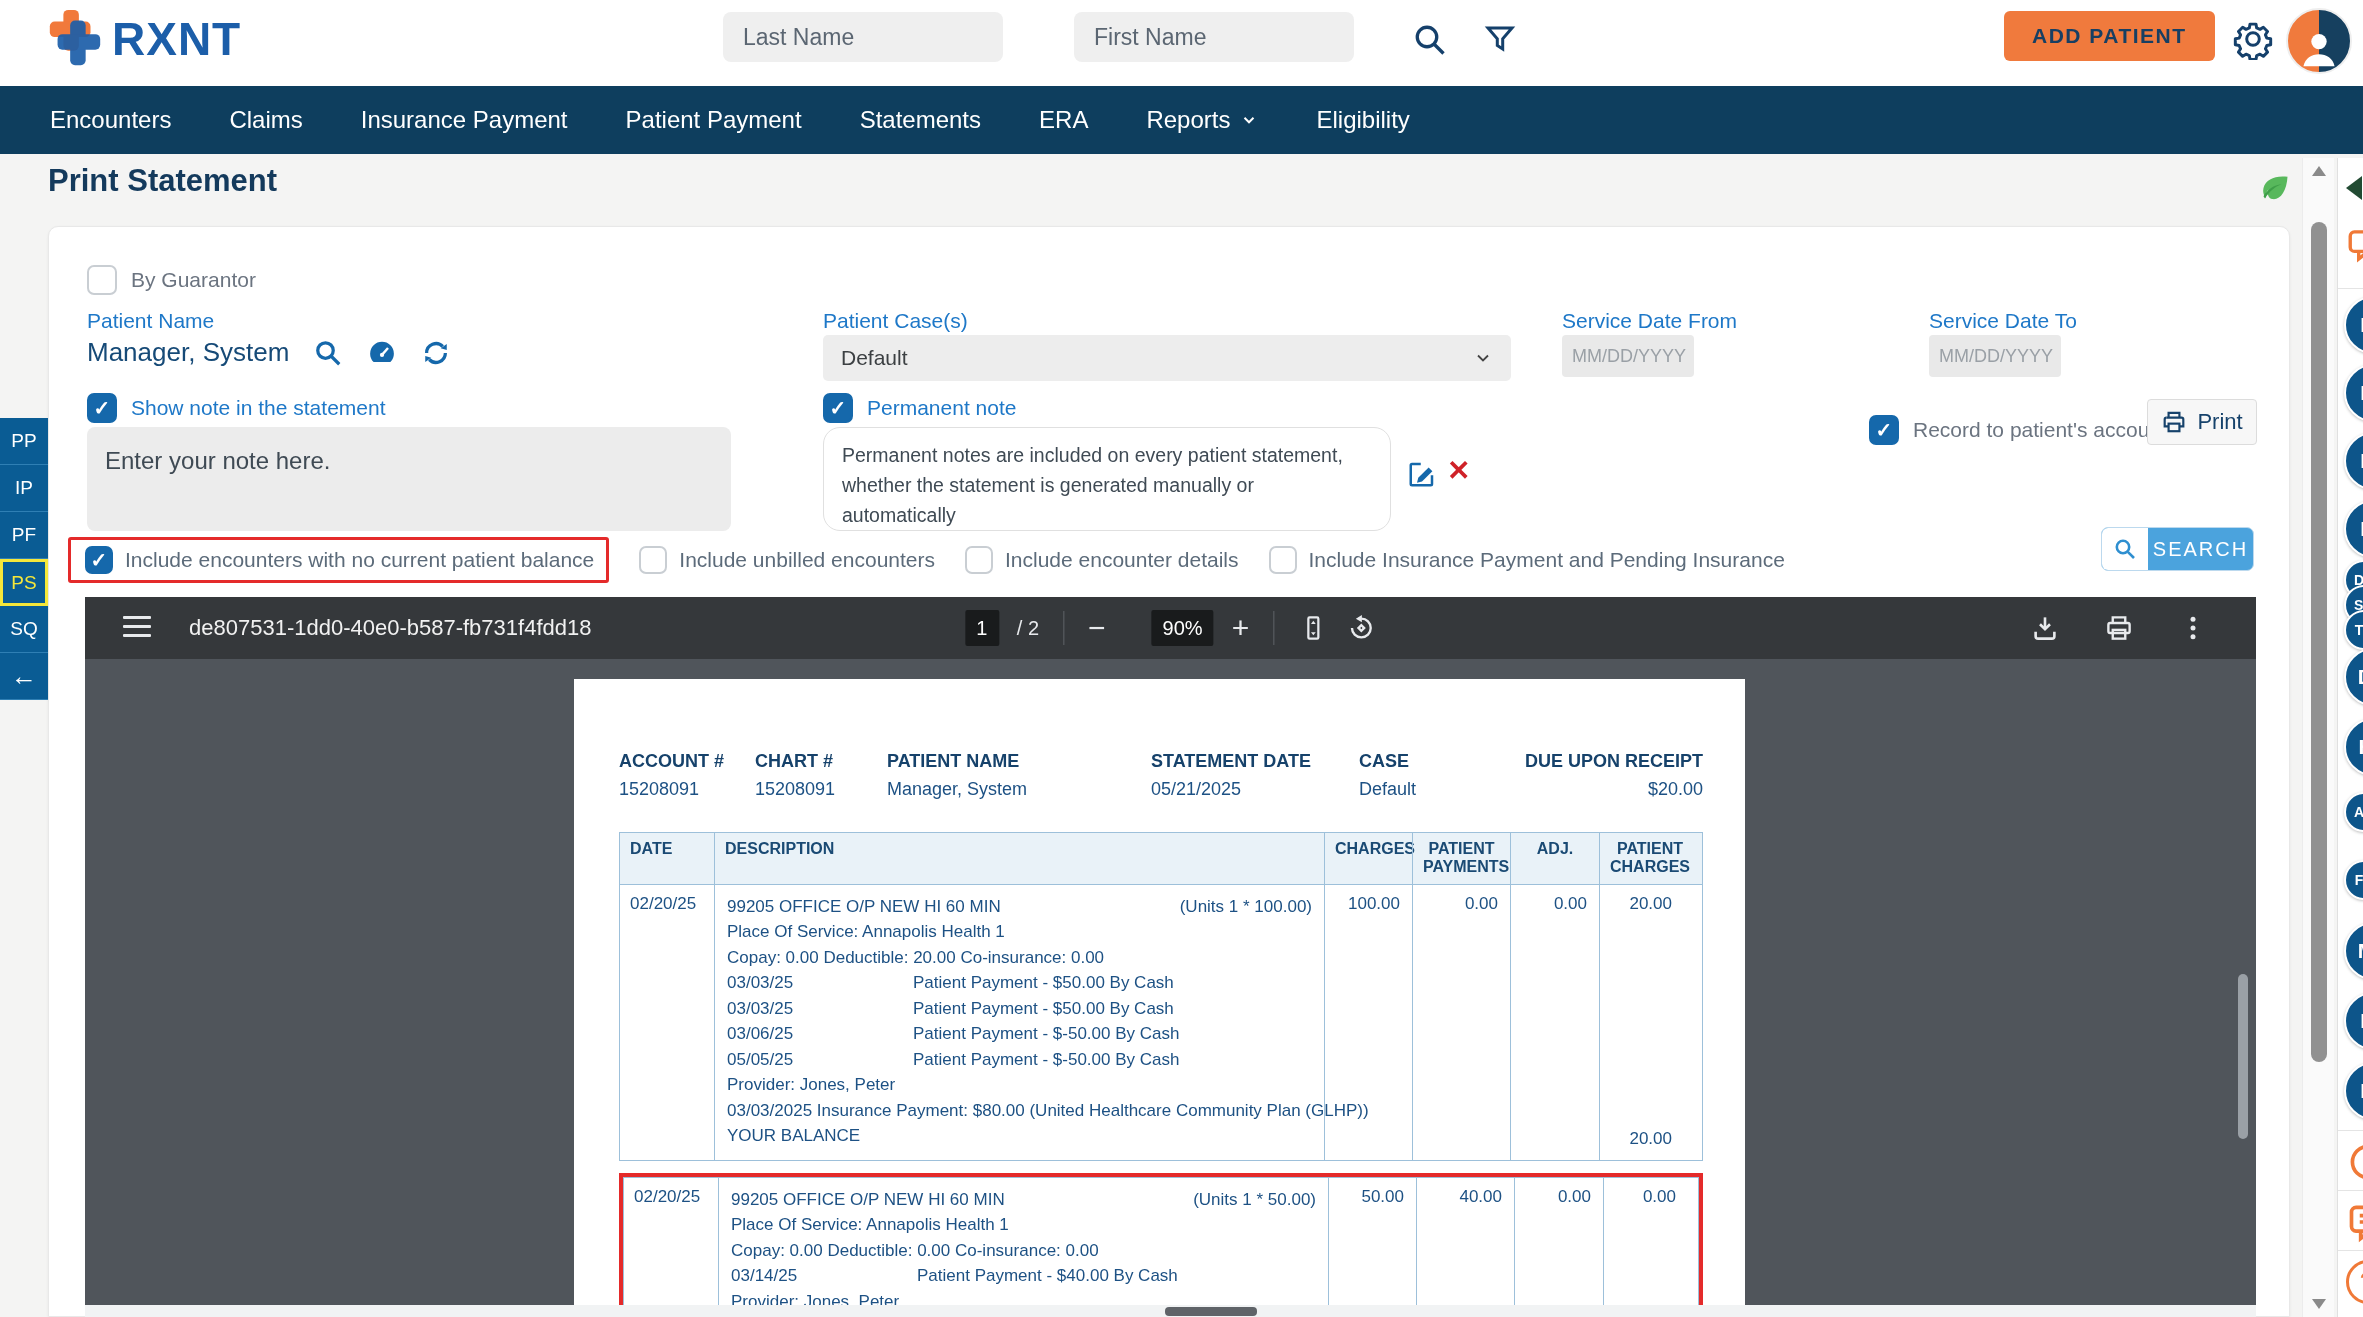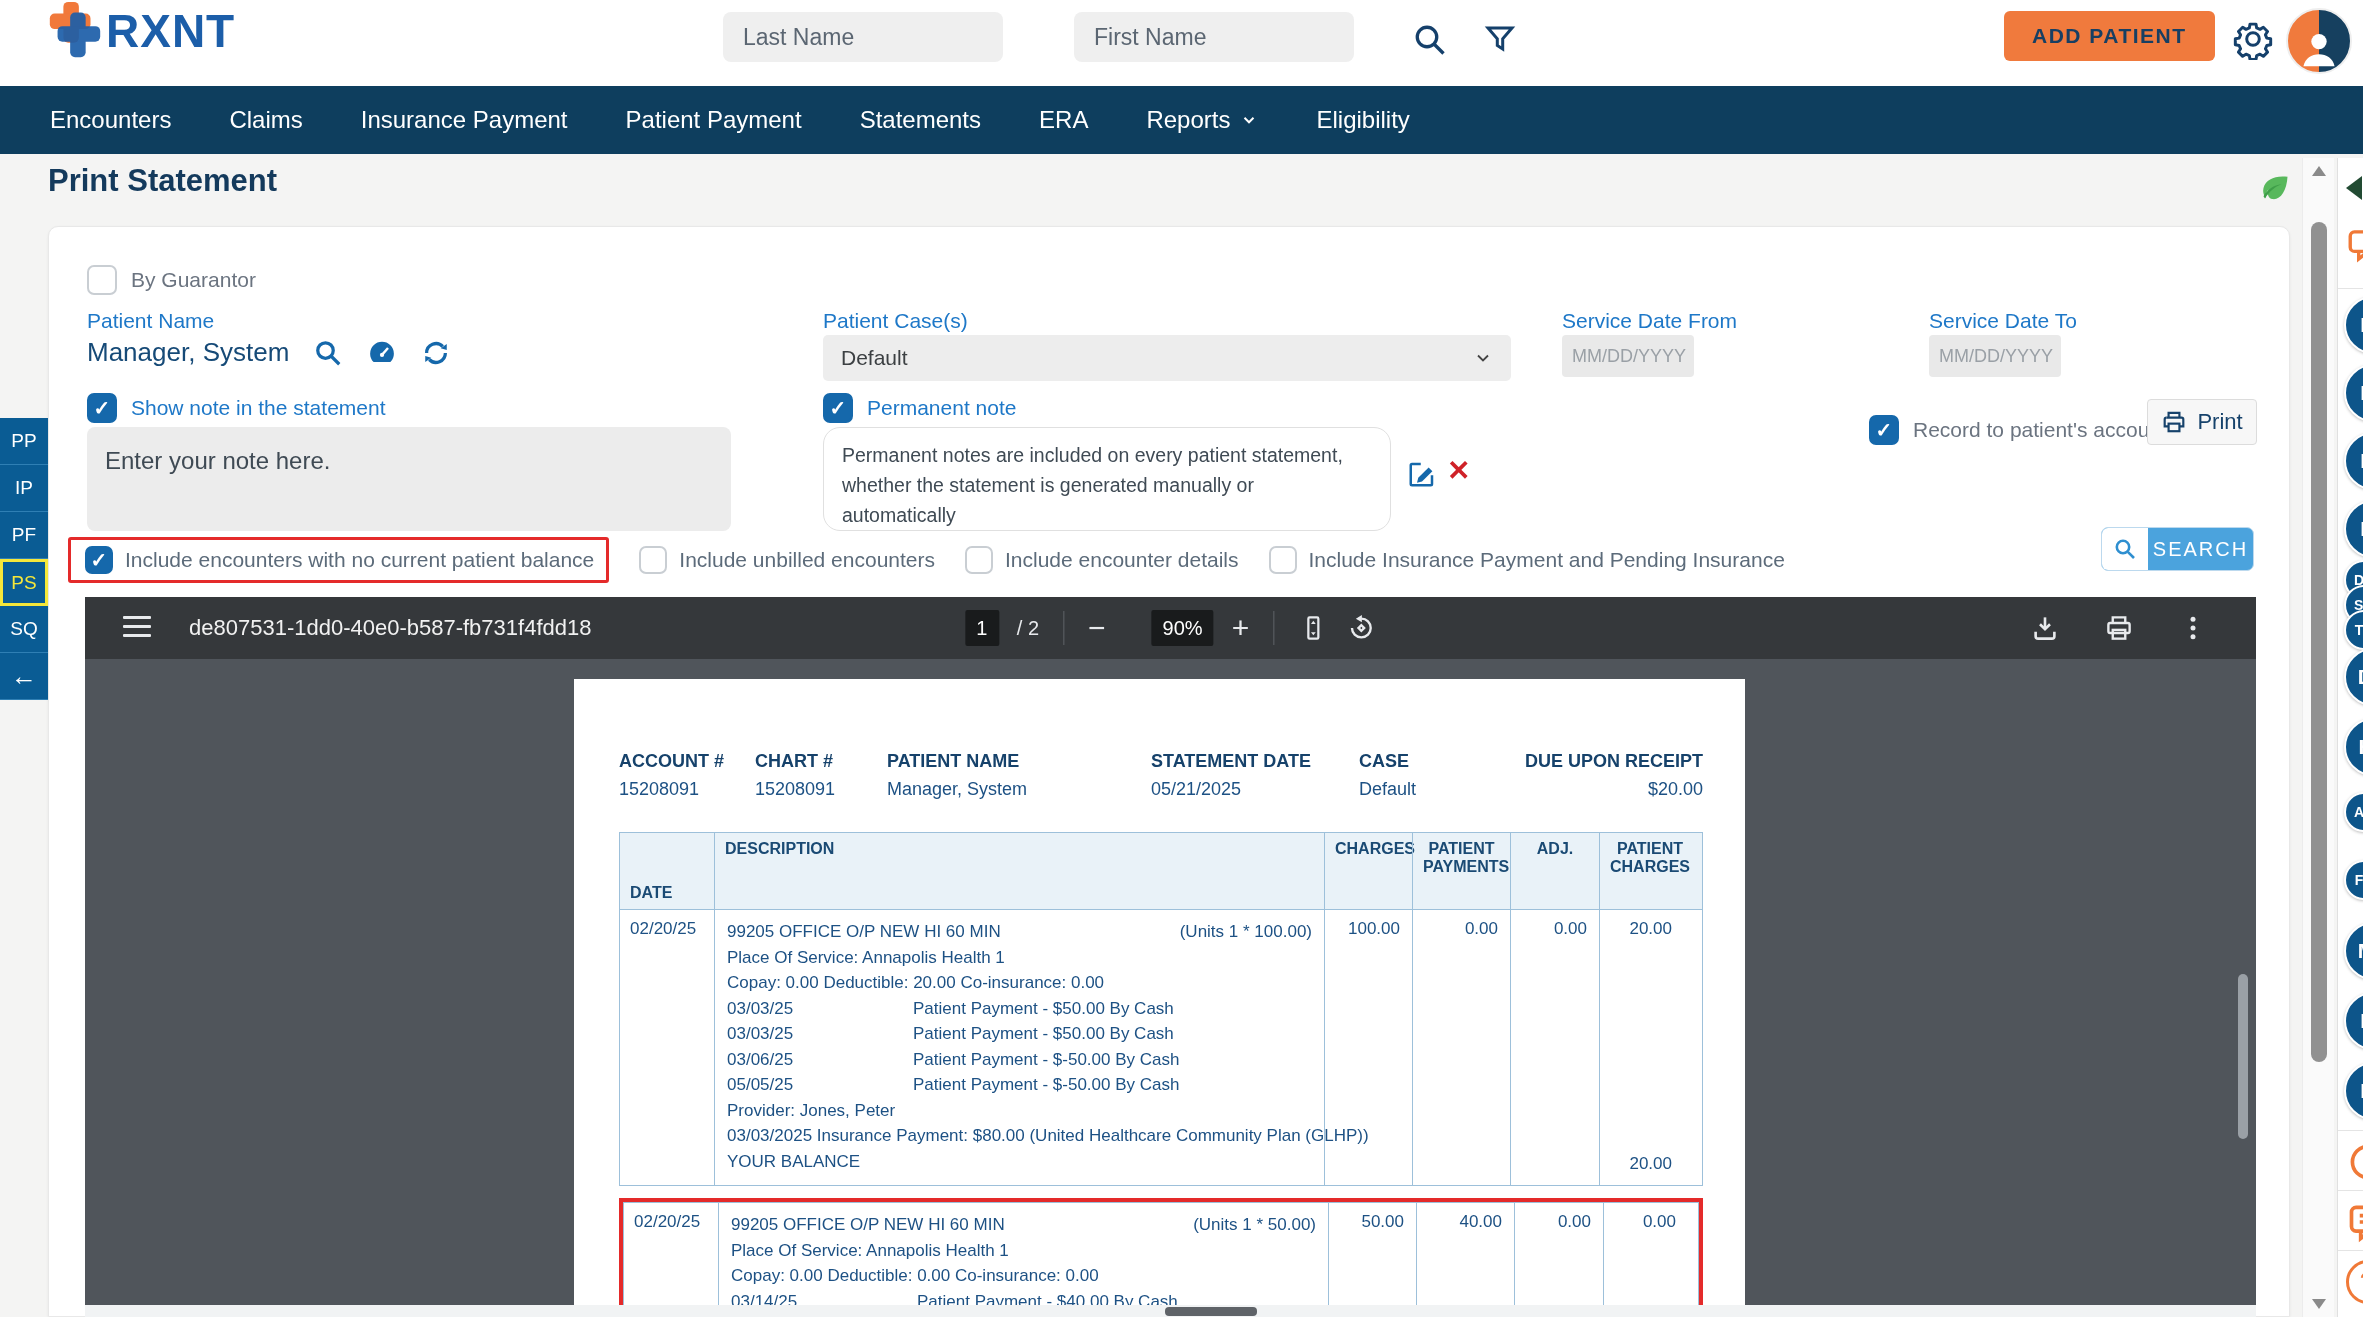--- a/index.html
+++ b/index.html
@@ -2,21 +2,21 @@
 <html><head>
 <meta charset="utf-8">
 <style>
   * { margin:0; padding:0; box-sizing:border-box; }
   html,body { width:2363px; height:1317px; }
   body { font-family:"Liberation Sans", sans-serif; }
   .app { position:relative; width:2363px; height:1317px; background:#f4f4f3; overflow:hidden; }
 
   
   .topbar { position:absolute; left:0; top:0; width:2363px; height:86px; background:#fff; }
-  .brand { position:absolute; left:44px; top:0; display:flex; align-items:center; gap:0;text-align:center; }
+  .brand { position:absolute; left:44px; top:8px; display:flex; align-items:center; gap:6px;text-align:center; }
   .brand-text { font-size:46px; font-weight:800; color:#1c5ea9; letter-spacing:1px; }
   .top-input { position:absolute; top:12px; height:50px; width:280px; background:#efefef; border:none; border-radius:8px; font-size:23px; color:#5b6672; padding:0 20px; font-family:"Liberation Sans",sans-serif; }
   .top-input::placeholder { color:#5b6672; opacity:1; }
   .tb-icon { position:absolute; top:22px; width:36px; height:36px; color:#15406b; }
   .addpat { position:absolute; left:2004px; top:11px; height:50px; padding:8px 28px; background:#f07a3d; border:none; border-radius:6px; color:#173f63; font-weight:700; font-size:21px; letter-spacing:1.5px; font-family:"Liberation Sans",sans-serif; cursor:pointer; }
   .gear { position:absolute; left:2232px; top:18px; width:42px; height:42px; color:#15406b; }
   .avatar-top { position:absolute; left:2286px; top:8px; width:66px; height:66px; border-radius:50%; background:linear-gradient(90deg,#f07a3d 50%,#16405f 50%); display:flex; align-items:flex-end; justify-content:center; overflow:hidden; border:2px solid #eee; }
 
   
   .nav { position:absolute; left:0; top:86px; width:2363px; height:68px; background:#0e3e5e; display:flex; align-items:center; padding-left:50px; gap:58px; }
@@ -102,21 +102,21 @@
   .st { color:#1d5184; font-size:17px; }
   .sh-grid { display:grid; grid-template-columns:136px 132px 264px 208px 152px 1fr; }
   .sh-lbl { font-weight:700; color:#16426b; font-size:18px; }
   .sh-val { color:#1d5184; font-size:18px; margin-top:7px; }
   .tr-right { text-align:right; }
 
   .stmt-table { margin-top:32px; }
   .tg { display:grid; grid-template-columns:94px 610px 88px 98px 89px 101px; }
   .t-head { background:#e9f2f8; border:1px solid #9dc0da; }
   .t-head .c { font-weight:700; font-size:16px; color:#1a4a74; padding:7px 10px; border-left:1px solid #9dc0da; line-height:1.15; }
-  .t-head .c:first-child { border-left:none;margin-top:44px; }
+  .t-head .c:first-child { border-left:none; }
   .t-head .cc { text-align:center; }
   .t-row { border:1px solid #9dc0da; margin-top:-1px; background:#fff; }
   .t-row .c { border-left:1px solid #9dc0da; font-size:17px; color:#1d5184; }
   .t-row .c:first-child { border-left:none; }
   .c-date { padding:9px 10px; }
   .c-desc { padding:9px 12px 11px; }
   .c-desc .line { line-height:25.5px; white-space:nowrap; }
   .c-desc .l1 { display:flex; justify-content:space-between; }
   .pd { display:inline-block; width:186px; }
   .c-num { padding:9px 12px; text-align:right; }

